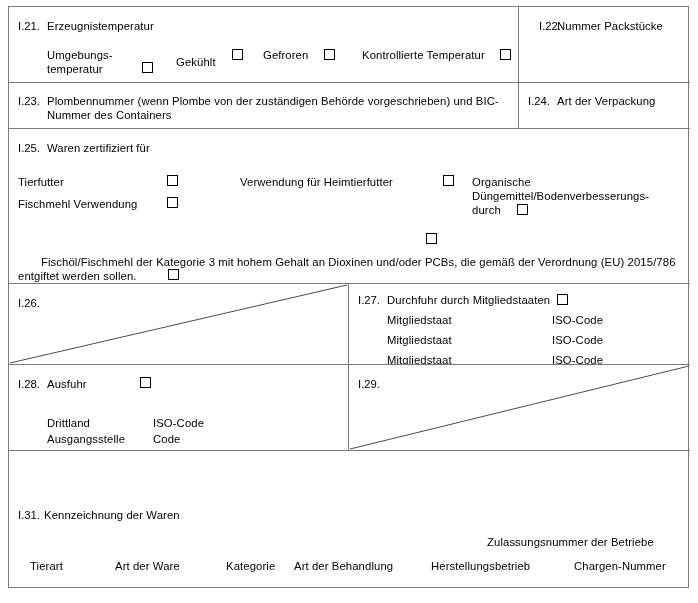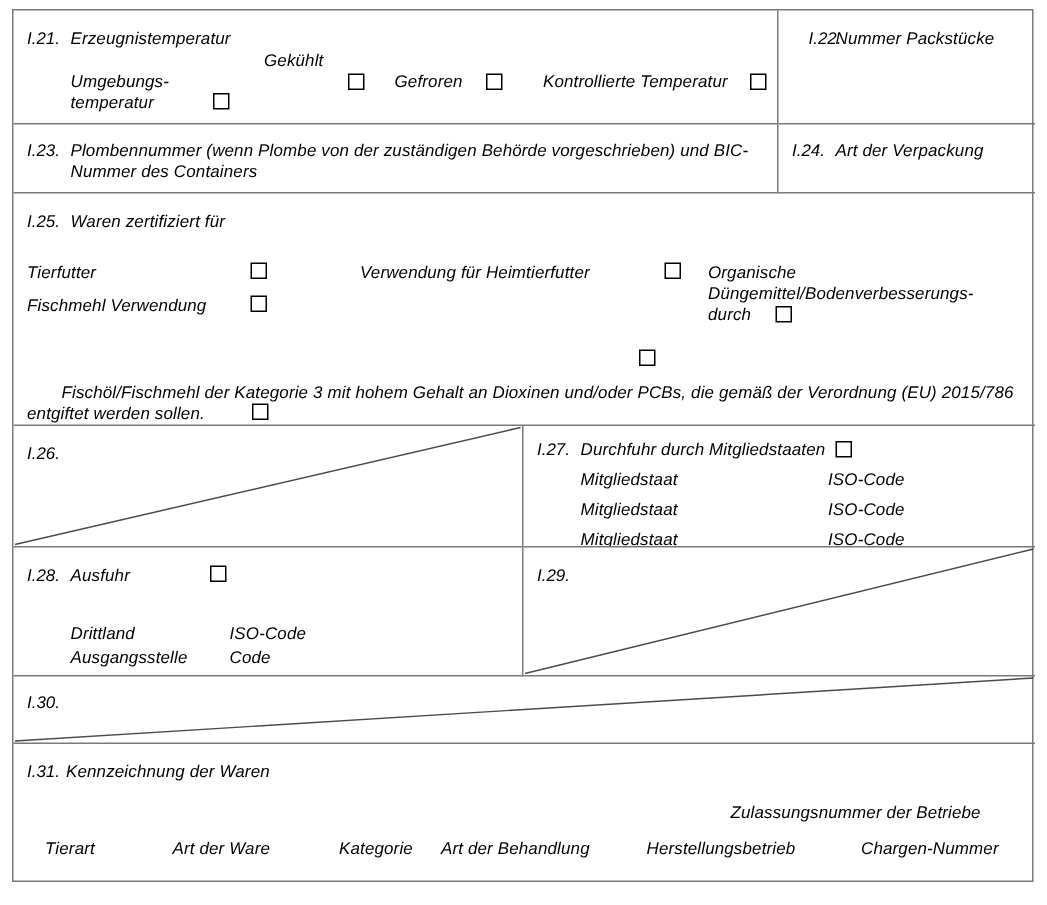--- a/index.html
+++ b/index.html
@@ -17,21 +17,20 @@
 
   #form-root {
     position: absolute;
     left: 8px;
     top: 6px;
     width: 681px;
     height: 582px;
     border: 1px solid #7a7a7a;
     box-sizing: border-box;
     background: #ffffff;
-    font-style: italic;
   }
 
   .cell {
     position: absolute;
     box-sizing: border-box;
     overflow: hidden;
   }
   .bdr-b { border-bottom: 1px solid #7a7a7a; }
   .bdr-r { border-right: 1px solid #7a7a7a; }
 
@@ -78,21 +77,21 @@
 <div id="form-root">
 
   <div class="cell bdr-b bdr-r" style="left:0; top:0; width:510px; height:76px;">
     <span class="boxnum" style="left:9px; top:12px;">I.21.</span>
     <span class="lbl" style="left:38px; top:12px;text-align:right;">Erzeugnistemperatur</span>
 
     <span class="lbl" style="left:38px; top:41px;">Umgebungs-</span>
     <span class="lbl" style="left:38px; top:55px;">temperatur</span>
     <span class="cb" style="left:133px; top:55px;"></span>
 
-    <span class="lbl" style="left:167px; top:27px;">Gekühlt</span>
+    <span class="lbl" style="left:167px; top:48px;">Gekühlt</span>
     <span class="cb" style="left:223px; top:42px;"></span>
 
     <span class="lbl" style="left:254px; top:41px;">Gefroren</span>
     <span class="cb" style="left:315px; top:42px;"></span>
 
     <span class="lbl" style="left:353px; top:41px;">Kontrollierte Temperatur</span>
     <span class="cb" style="left:491px; top:42px;"></span>
   </div>
 
   <div class="cell bdr-b" style="left:510px; top:0; width:171px; height:76px;">
@@ -170,26 +169,20 @@
     <span class="lbl" style="left:144px; top:67px;">Code</span>
   </div>
 
   <div class="cell bdr-b" style="left:340px; top:358px; width:341px; height:86px;">
     <span class="boxnum" style="left:9px; top:12px;">I.29.</span>
     <svg class="diag" viewBox="0 0 341 86" preserveAspectRatio="none">
       <line x1="1" y1="85" x2="340" y2="1"></line>
     </svg>
   </div>
 
-  <div class="cell bdr-b" style="left:0; top:444px; width:681px; height:45px;">
-    <span class="boxnum" style="left:9px; top:11px;">I.30.</span>
-    <svg class="diag" viewBox="0 0 681 45" preserveAspectRatio="none">
-      <line x1="1" y1="44" x2="680" y2="1"></line>
-    </svg>
-  </div>
 
   <div class="cell" style="left:0; top:489px; width:681px; height:91px;">
     <span class="boxnum" style="left:9px; top:12px;">I.31.</span>
     <span class="lbl" style="left:35px; top:12px;">Kennzeichnung der Waren</span>
 
     <span class="lbl" style="left:478px; top:39px;">Zulassungsnummer der Betriebe</span>
 
     <span class="lbl" style="left:21px; top:63px;">Tierart</span>
     <span class="lbl" style="left:106px; top:63px;">Art der Ware</span>
     <span class="lbl" style="left:217px; top:63px;">Kategorie</span>

